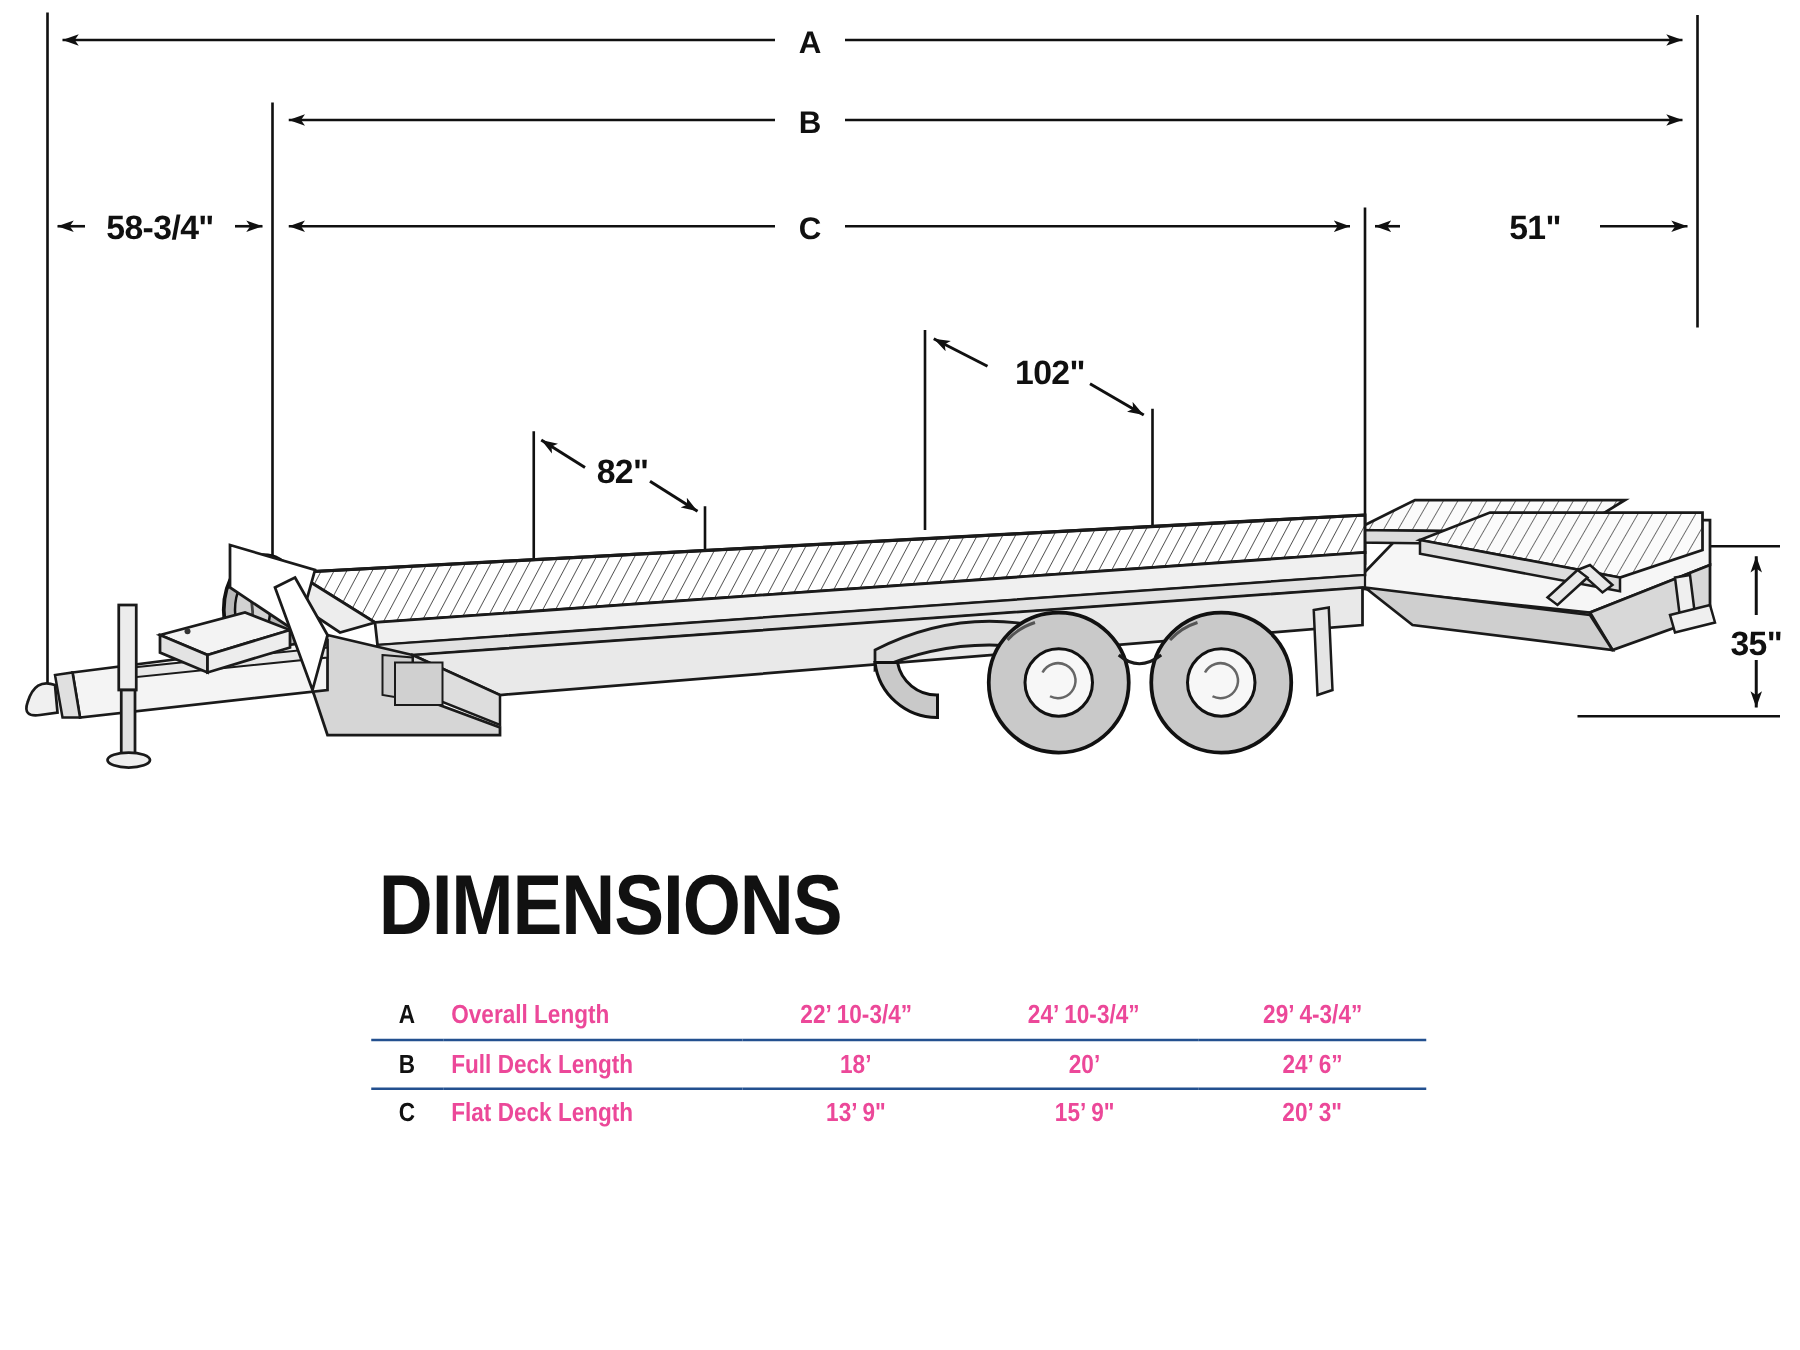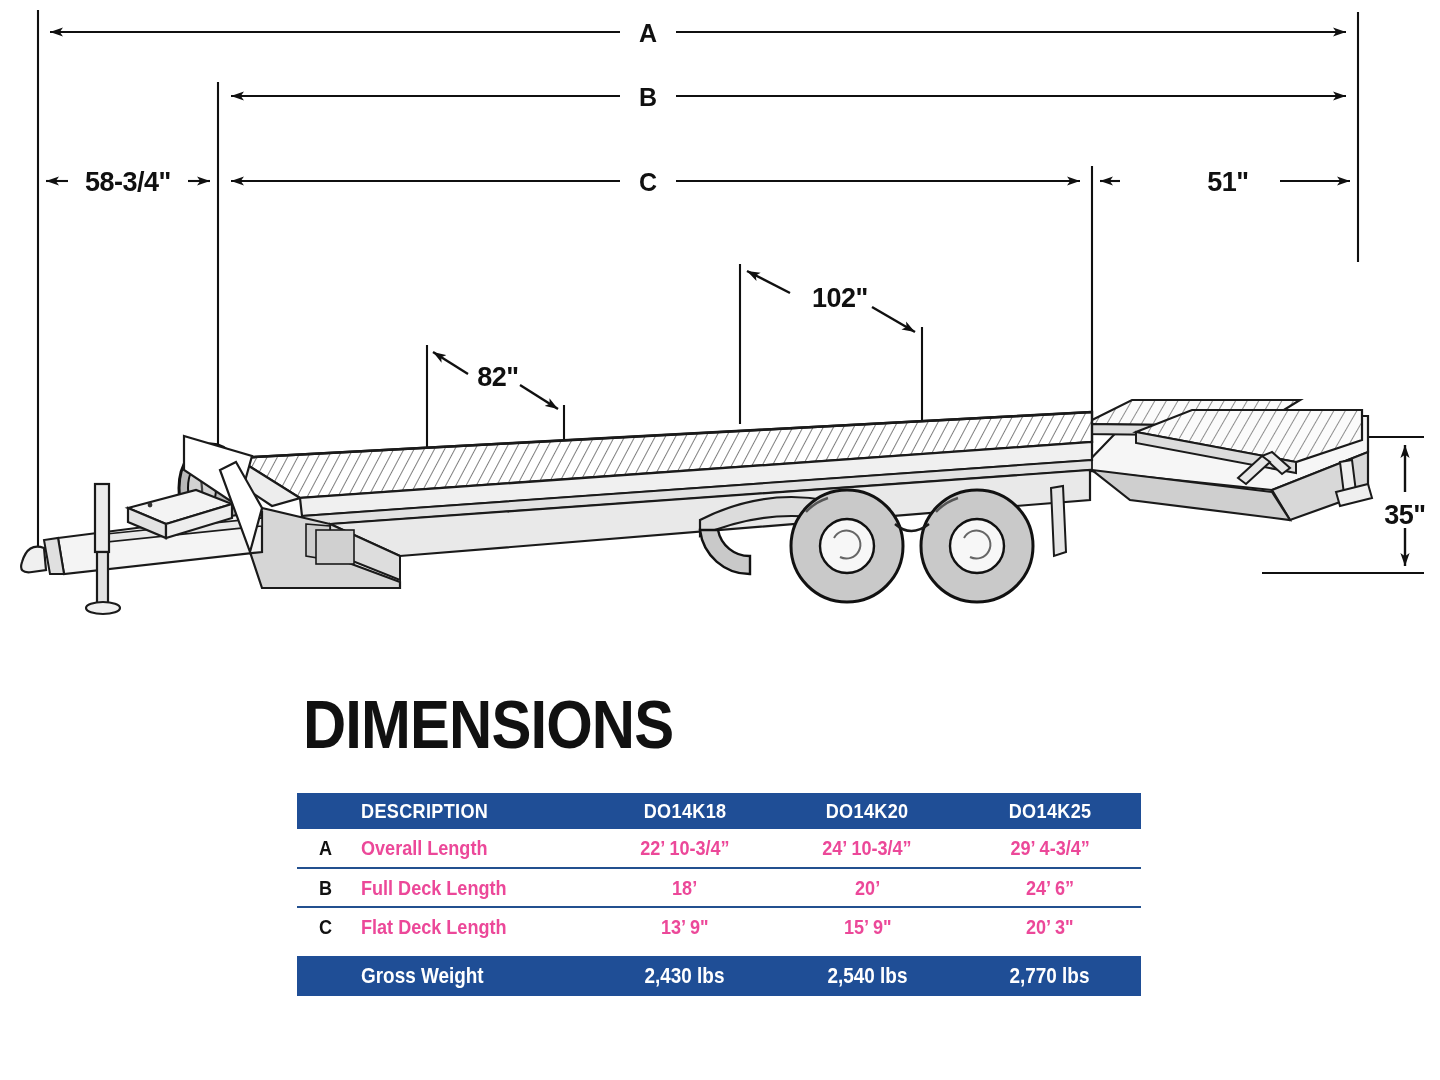--- a/index.html
+++ b/index.html
@@ -287,27 +287,20 @@
     <table class="dims">
       <colgroup>
         <col class="col-key">
           <col class="col-desc">
         <col class="col-val">
           <col class="col-val">
           <col class="col-val">
       </colgroup>
       <tbody>
 
-        <tr class="headrow">
-          <td></td>
-          <td class="hdesc"><span class="cond-l">DESCRIPTION</span></td>
-          <td><span class="cond">DO14K18</span></td>
-          <td><span class="cond">DO14K20</span></td>
-          <td><span class="cond">DO14K25</span></td>
-        </tr>
 
         <tr class="datarow sep">
           <td class="key"><span class="cond">A</span></td>
           <td class="desc"><span class="cond-l">Overall Length</span></td>
           <td class="val"><span class="cond">22’ 10-3/4”</span></td>
           <td class="val"><span class="cond">24’ 10-3/4”</span></td>
           <td class="val"><span class="cond">29’ 4-3/4”</span></td>
         </tr>
 
         <tr class="datarow sep">
@@ -328,24 +321,17 @@
 
         <tr>
             <td colspan="5" style="height:6px"></td>
           </tr>
 
 
         <tr>
             <td colspan="5" style="height:4px;background:#ffffff"></td>
           </tr>
 
-        <tr class="bluerow">
-          <td></td>
-          <td class="desc"><span class="cond-l">Gross Weight</span></td>
-          <td><span class="cond">2,430 lbs</span></td>
-          <td><span class="cond">2,540 lbs</span></td>
-          <td><span class="cond">2,770 lbs</span></td>
-        </tr>
       </tbody>
     </table>
   </div>
 
 </div>
 
 </body></html>

